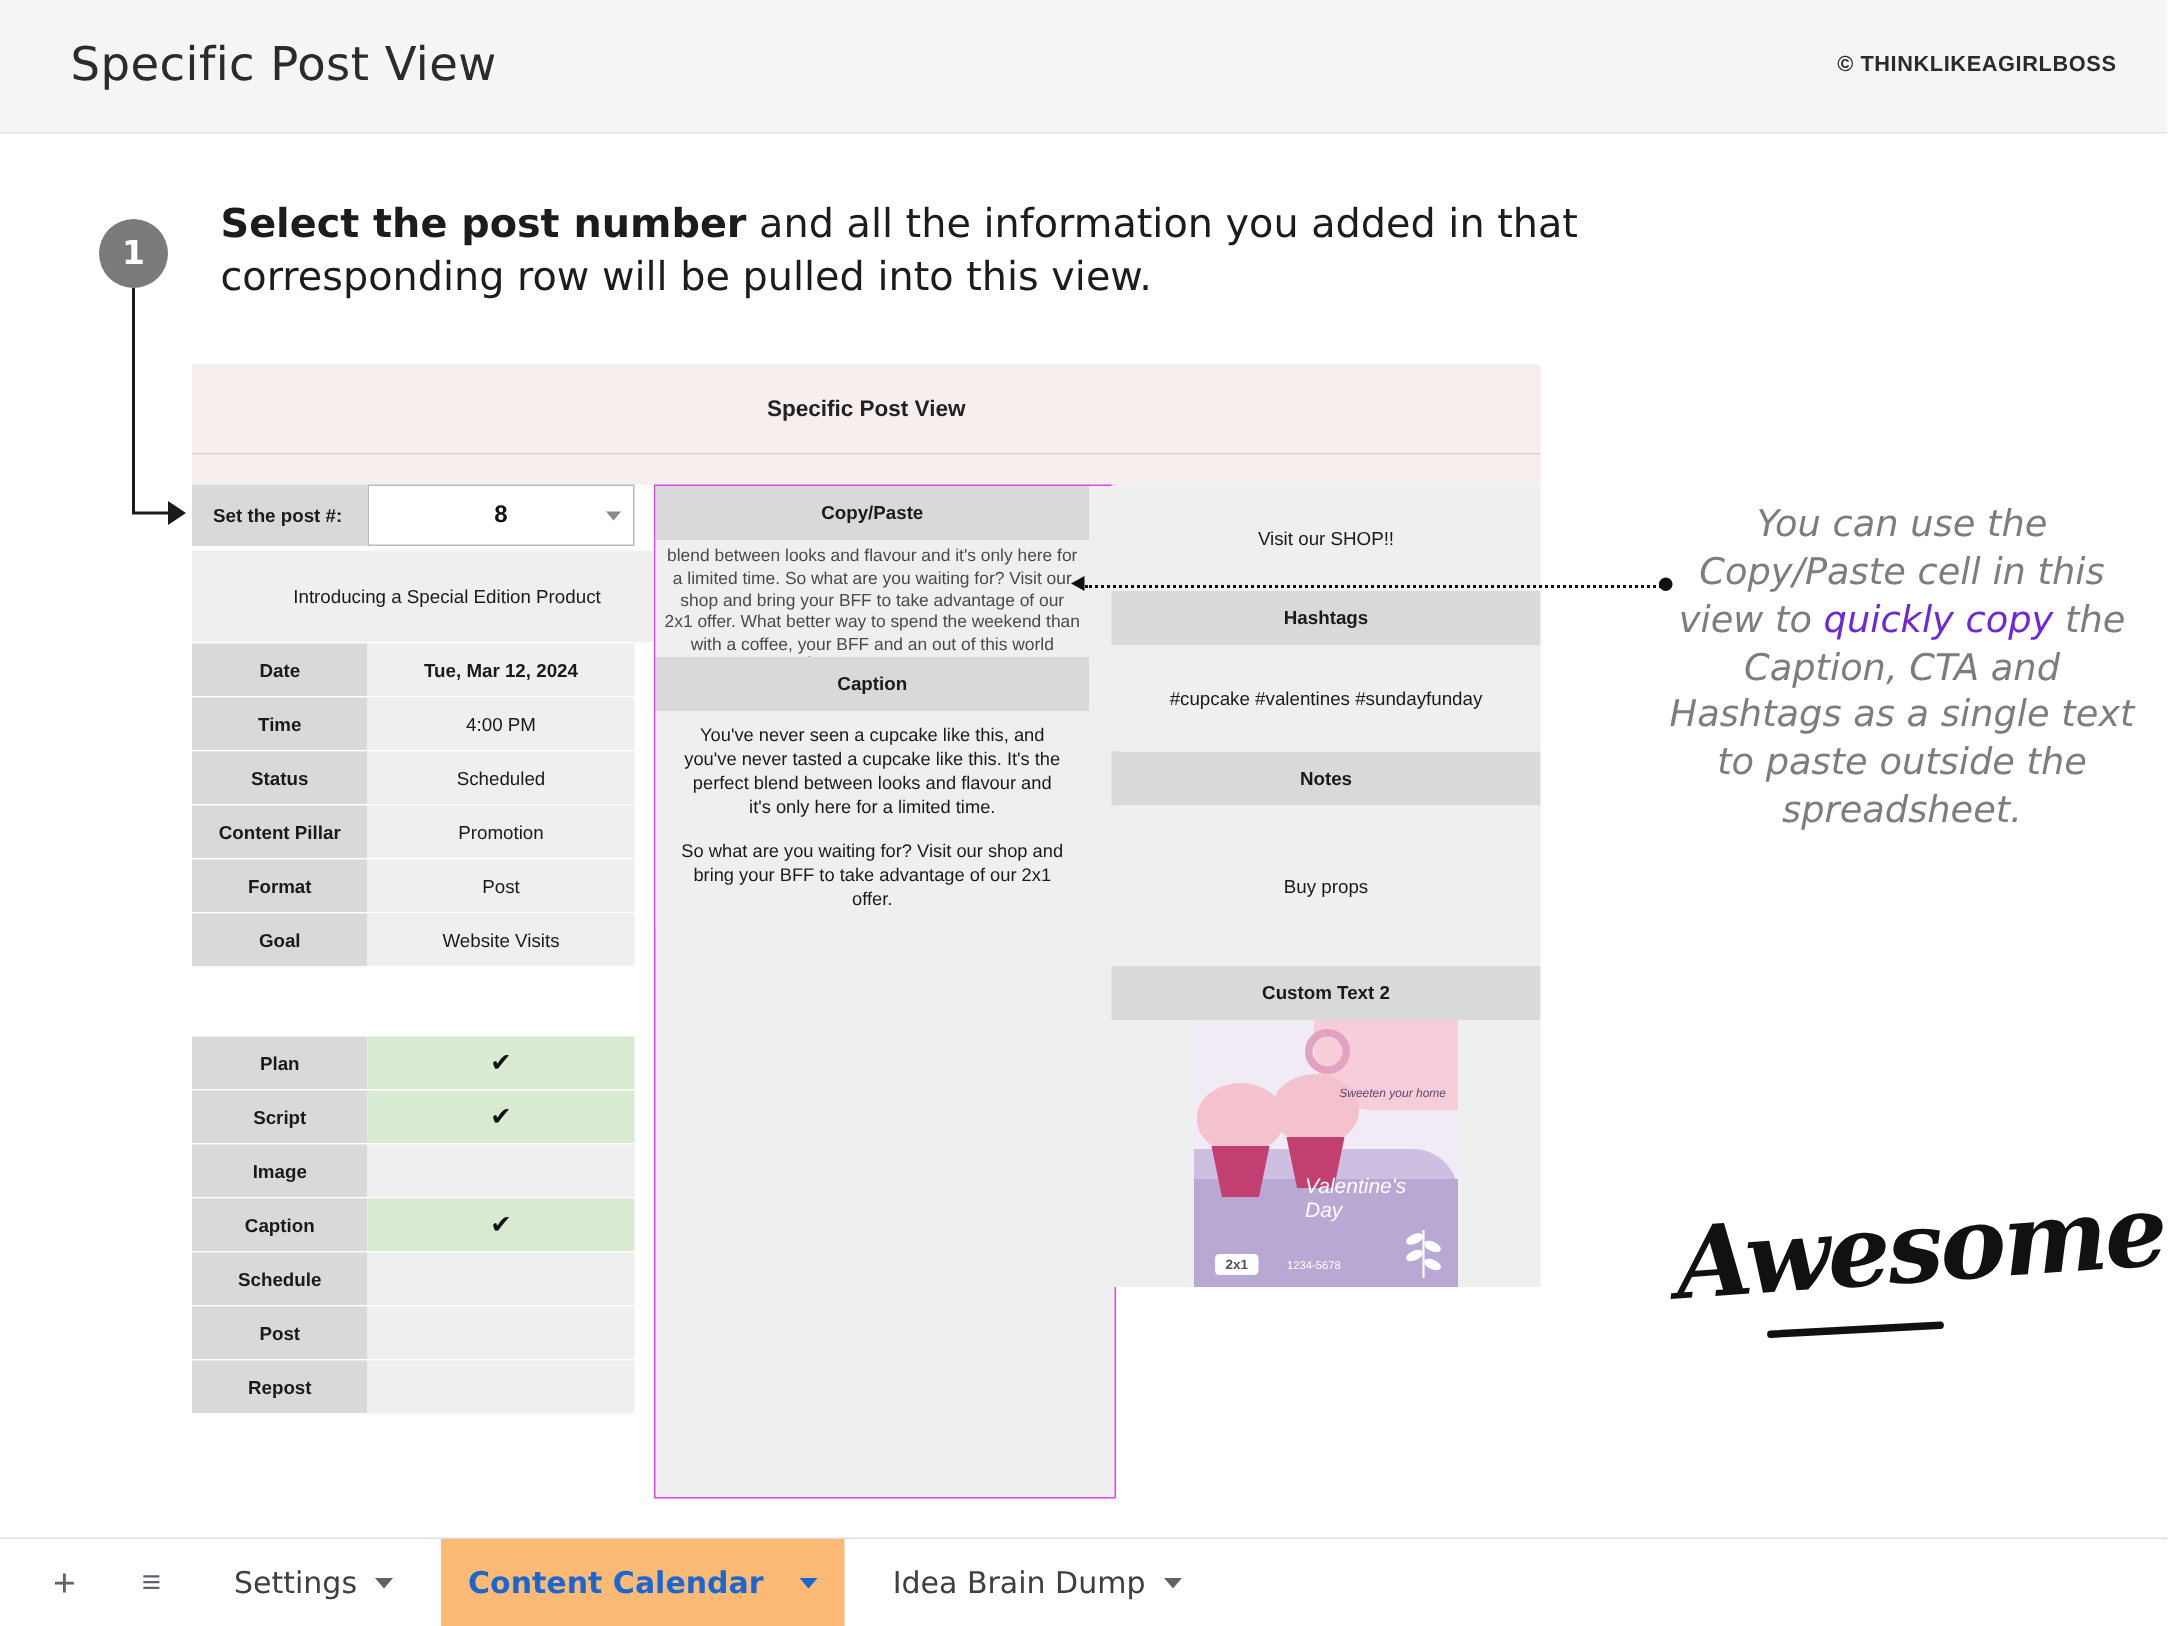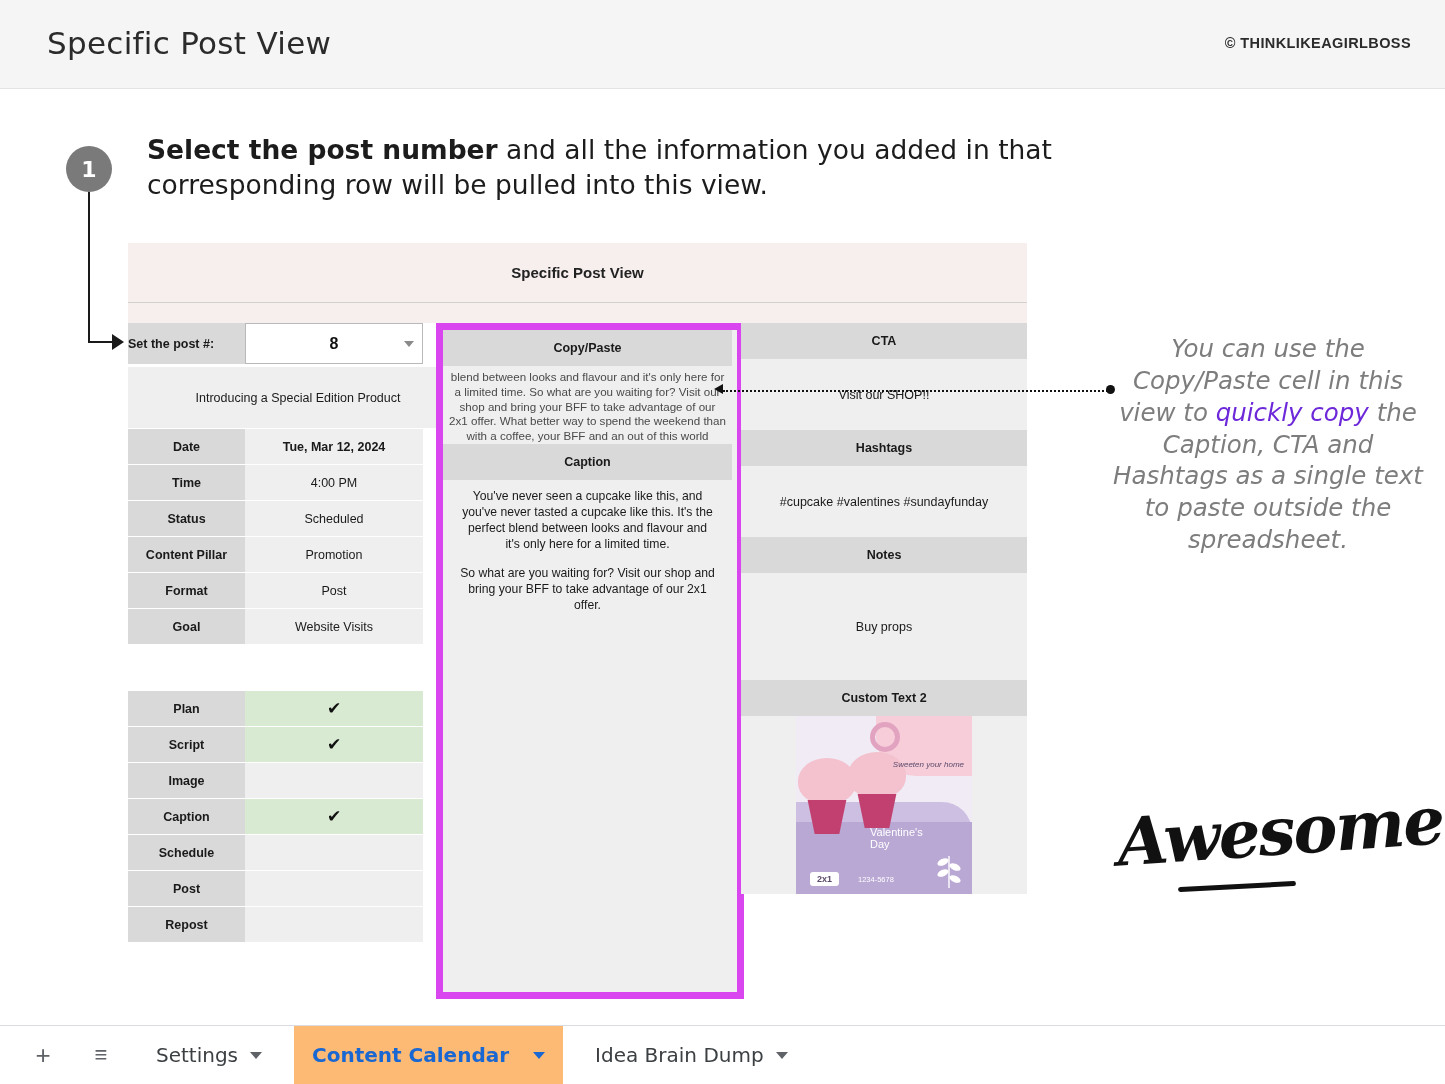--- a/index.html
+++ b/index.html
@@ -112,21 +112,21 @@
   .val.check {
     background: #d9ead3; font-size: 17px; color: #111;
   }
   .val.empty { background: #efefef; }
 
   .postnum-row { display: flex; width: 295px; height: 41px; }
   .postnum-lbl {
     width: 117px; height: 41px;
     background: #d9d9d9; color: #1a1a1a;
     font-size: 12.5px; font-weight: bold;
-    display: flex; align-items: center; padding-left: 0;
+    display: flex; align-items: center; padding-left: 14px;
   }
   .dropdown {
     position: relative;
     width: 178px; height: 41px;
     background: #ffffff; border: 1px solid #b9b9b9;
     display: flex; align-items: center; justify-content: center;
   }
   .dropdown .dd-val { font-size: 16px; font-weight: bold; color: #111; }
   .dd-caret {
     position: absolute; right: 8px; top: 17px;
@@ -143,21 +143,21 @@
     margin-top: 3px;
     border-bottom: 1px solid #ffffff;
   }
   .gap { height: 46px; }
 
   
   .col-mid {
     position: absolute; left: 308px; top: 80px;
     width: 308px; height: 676px;
     background: #efefef;
-    border: 7px solid #d946ef;
+    border: 1px solid #d946ef;
   }
   .mid-head {
     width: 289px; height: 36px;
     background: #d9d9d9; color: #1a1a1a;
     font-size: 12.5px; font-weight: bold;
     display: flex; align-items: center; justify-content: center;
   }
   .copypaste-body {
     width: 289px; height: 78px;
     background: #efefef; color: #4a4a4a;
@@ -232,21 +232,21 @@
     background: #c2406f;
     clip-path: polygon(6% 0, 94% 0, 78% 100%, 22% 100%);
   }
   .mc-txt1 {
     position: absolute; right: 8px; top: 44px;
     font-size: 8px; color: #5b4a6b; font-style: italic;
     text-align: center; line-height: 1.25;
   }
   .mc-txt2 {
     position: absolute; left: 50%; transform: translateX(-50%); bottom: 44px;
-    font-size: 11px; color: #ffffff;  margin-left: 20px;
+    font-size: 14px; color: #ffffff; font-style: italic; margin-left: 20px;
   }
   .mc-badge {
     position: absolute; left: 14px; bottom: 8px;
     background: #ffffff; border-radius: 3px;
     padding: 2px 7px; font-size: 9px; color: #5b4a6b; font-weight: bold;
   }
   .mc-code {
     position: absolute; left: 62px; bottom: 10px;
     font-size: 7.5px; color: #ffffff;
   }
@@ -427,21 +427,20 @@
       <div class="mid-head">Copy/Paste</div>
       <div class="copypaste-body">blend between looks and flavour and it's only here for a limited time.  So what are you waiting for? Visit our shop and bring your BFF to take advantage of our 2x1 offer.  What better way to spend the weekend than with a coffee, your BFF and an out of this world cupcake 💕  Visit our SHOP!! #cupcake</div>
       <div class="mid-head">Caption</div>
       <div class="caption-body">
         <p>You've never seen a cupcake like this, and you've never tasted a cupcake like this. It's the perfect blend between looks and flavour and it's only here for a limited time.</p>
         <p>So what are you waiting for? Visit our shop and bring your BFF to take advantage of our 2x1 offer.</p>
       </div>
     </div>
 
     <div class="col-right">
-      <div class="r-head">CTA</div>
       <div class="r-body h1">Visit our SHOP!!</div>
       <div class="r-head">Hashtags</div>
       <div class="r-body h2">#cupcake #valentines #sundayfunday</div>
       <div class="r-head">Notes</div>
       <div class="r-body h3">Buy props</div>
       <div class="r-head">Custom Text 2</div>
       <div class="r-img">
         <div class="mock-card">
           <div class="mc-pink"></div>
           <div class="mc-ring"></div>

